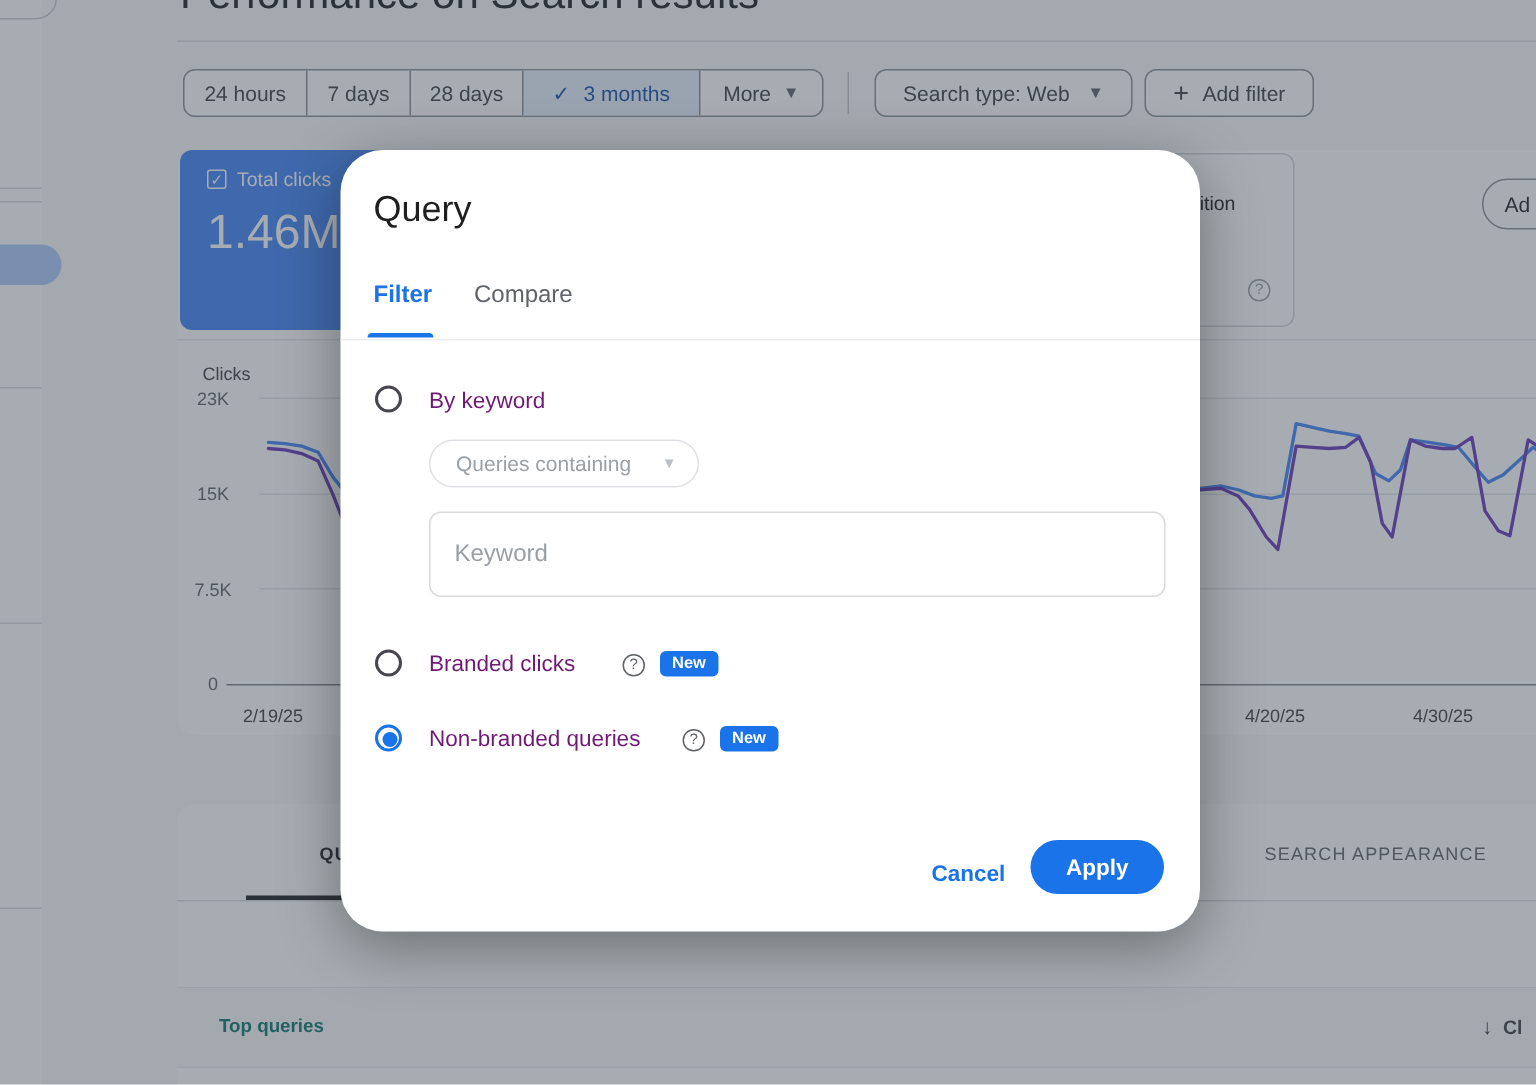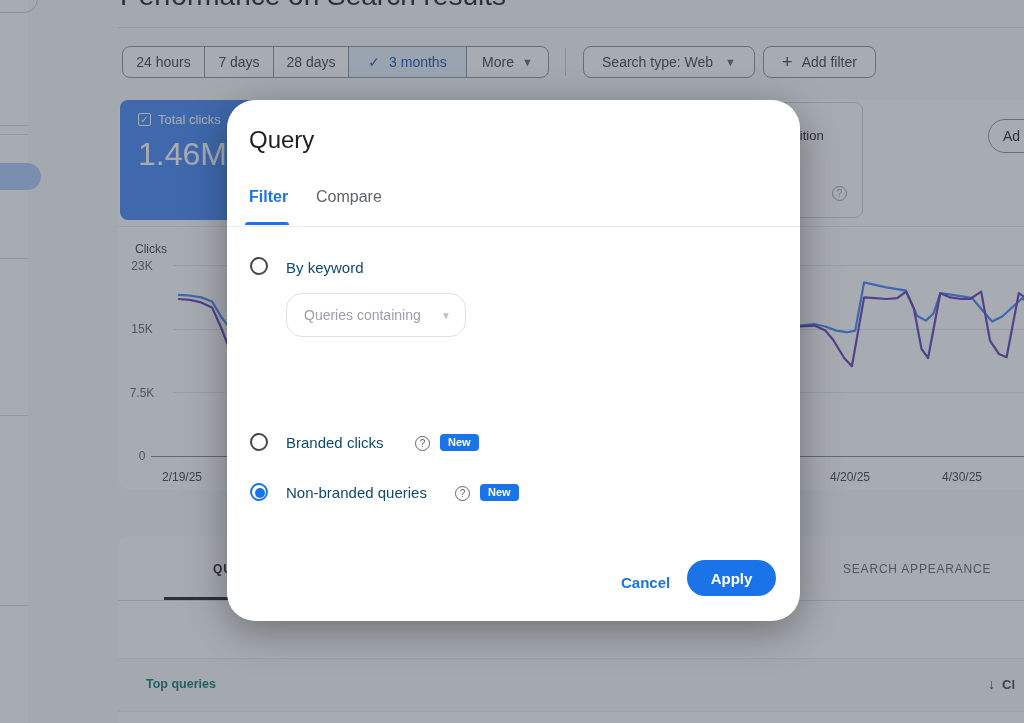--- a/index.html
+++ b/index.html
@@ -33,24 +33,24 @@
   #dialog { position:absolute; left:227px; top:100px; width:573px; height:521px; background:#fff; border-radius:28px; box-shadow:0 10px 40px rgba(0,0,0,0.35); z-index:50; }
   .dlg-title { position:absolute; left:22px; top:26px; font-size:24px; color:#1f1f1f; }
   .dlg-tab { position:absolute; top:88px; font-size:16px; font-weight:700; cursor:pointer; }
   .dlg-tab.active { color:#1a73e8; }
   .dlg-tab.inactive { color:#5f6368; font-weight:400; }
   .tab-underline { position:absolute; left:18px; top:122px; width:44px; height:3px; background:#1a73e8; border-radius:3px 3px 0 0; }
   .dlg-divider { position:absolute; left:0; top:126px; width:100%; height:1px; background:#ebedf0; }
   .radio { position:absolute; width:18px; height:18px; border:2px solid #49454f; border-radius:50%; background:#fff; }
   .radio.sel { border-color:#1a73e8; }
   .radio.sel .dot { position:absolute; left:3px; top:3px; width:10px; height:10px; border-radius:50%; background:#1a73e8; }
-  .opt-label { position:absolute; font-size:15px; color:#0c4a6e; white-space:nowrap; }
+  .opt-label { position:absolute; font-size:15px; color:#701a75; white-space:nowrap; }
   .new-badge { position:absolute; background:#1a73e8; color:#fff; font-size:11px; font-weight:700; padding:3px 8px; border-radius:4px; line-height:1; }
   .q-help { position:absolute; width:15px; height:15px; border:1.5px solid #5f6368; border-radius:50%; color:#5f6368; font-size:10px; display:flex; align-items:center; justify-content:center; }
-  .dd-select { position:absolute; left:59px; top:193px; width:180px; height:44px; border:1px solid #dfe1e5; border-radius:16px; display:flex; align-items:center; justify-content:space-between; padding:0 14px 0 17px; color:#9aa0a6; font-size:14px; background:#fff; }
+  .dd-select { position:absolute; left:59px; top:193px; width:180px; height:32px; border:1px solid #dfe1e5; border-radius:16px; display:flex; align-items:center; justify-content:space-between; padding:0 14px 0 17px; color:#9aa0a6; font-size:14px; background:#fff; }
   .kw-input { position:absolute; left:59px; top:241px; width:491px; height:57px; border:1px solid #d8dadd; border-radius:8px; padding:0 16px; font-size:16px; color:#202124; font-family:"Liberation Sans",sans-serif; outline:none; background:#fff; }
   .kw-input::placeholder { color:#9aa0a6; }
   .btn-cancel { position:absolute; left:384px; top:468px; font-size:15px; font-weight:700; color:#1a73e8; background:none; border:none; cursor:pointer; font-family:"Liberation Sans",sans-serif; padding:6px 10px; }
   .btn-apply { position:absolute; left:460px; top:460px; width:89px; height:36px; background:#1a73e8; color:#fff; border:none; border-radius:20px; font-size:15px; font-weight:700; cursor:pointer; font-family:"Liberation Sans",sans-serif; }
 </style>
 </head>
 <body>
 
 <div id="app">
 
@@ -165,20 +165,21 @@
     <div class="dlg-divider"></div>
 
     <div class="radio" style="left:23px;top:157px;"></div>
     <div class="opt-label" style="left:59px;top:159px;">By keyword</div>
 
     <div class="dd-select">
       <span>Queries containing</span>
       <span style="font-size:10px;color:#bdc1c6;">▼</span>
     </div>
 
+    <input class="kw-input" type="text" placeholder="Keyword" style="">
 
     <div class="radio" style="left:23px;top:333px;"></div>
     <div class="opt-label" style="left:59px;top:334px;">Branded clicks</div>
     <div class="q-help" style="left:188px;top:336px;">?</div>
     <div class="new-badge" style="left:213px;top:334px;">New</div>
 
     <div class="radio sel" style="left:23px;top:383px;">
         <div class="dot"></div>
       </div>
     <div class="opt-label" style="left:59px;top:384px;">Non-branded queries</div>

